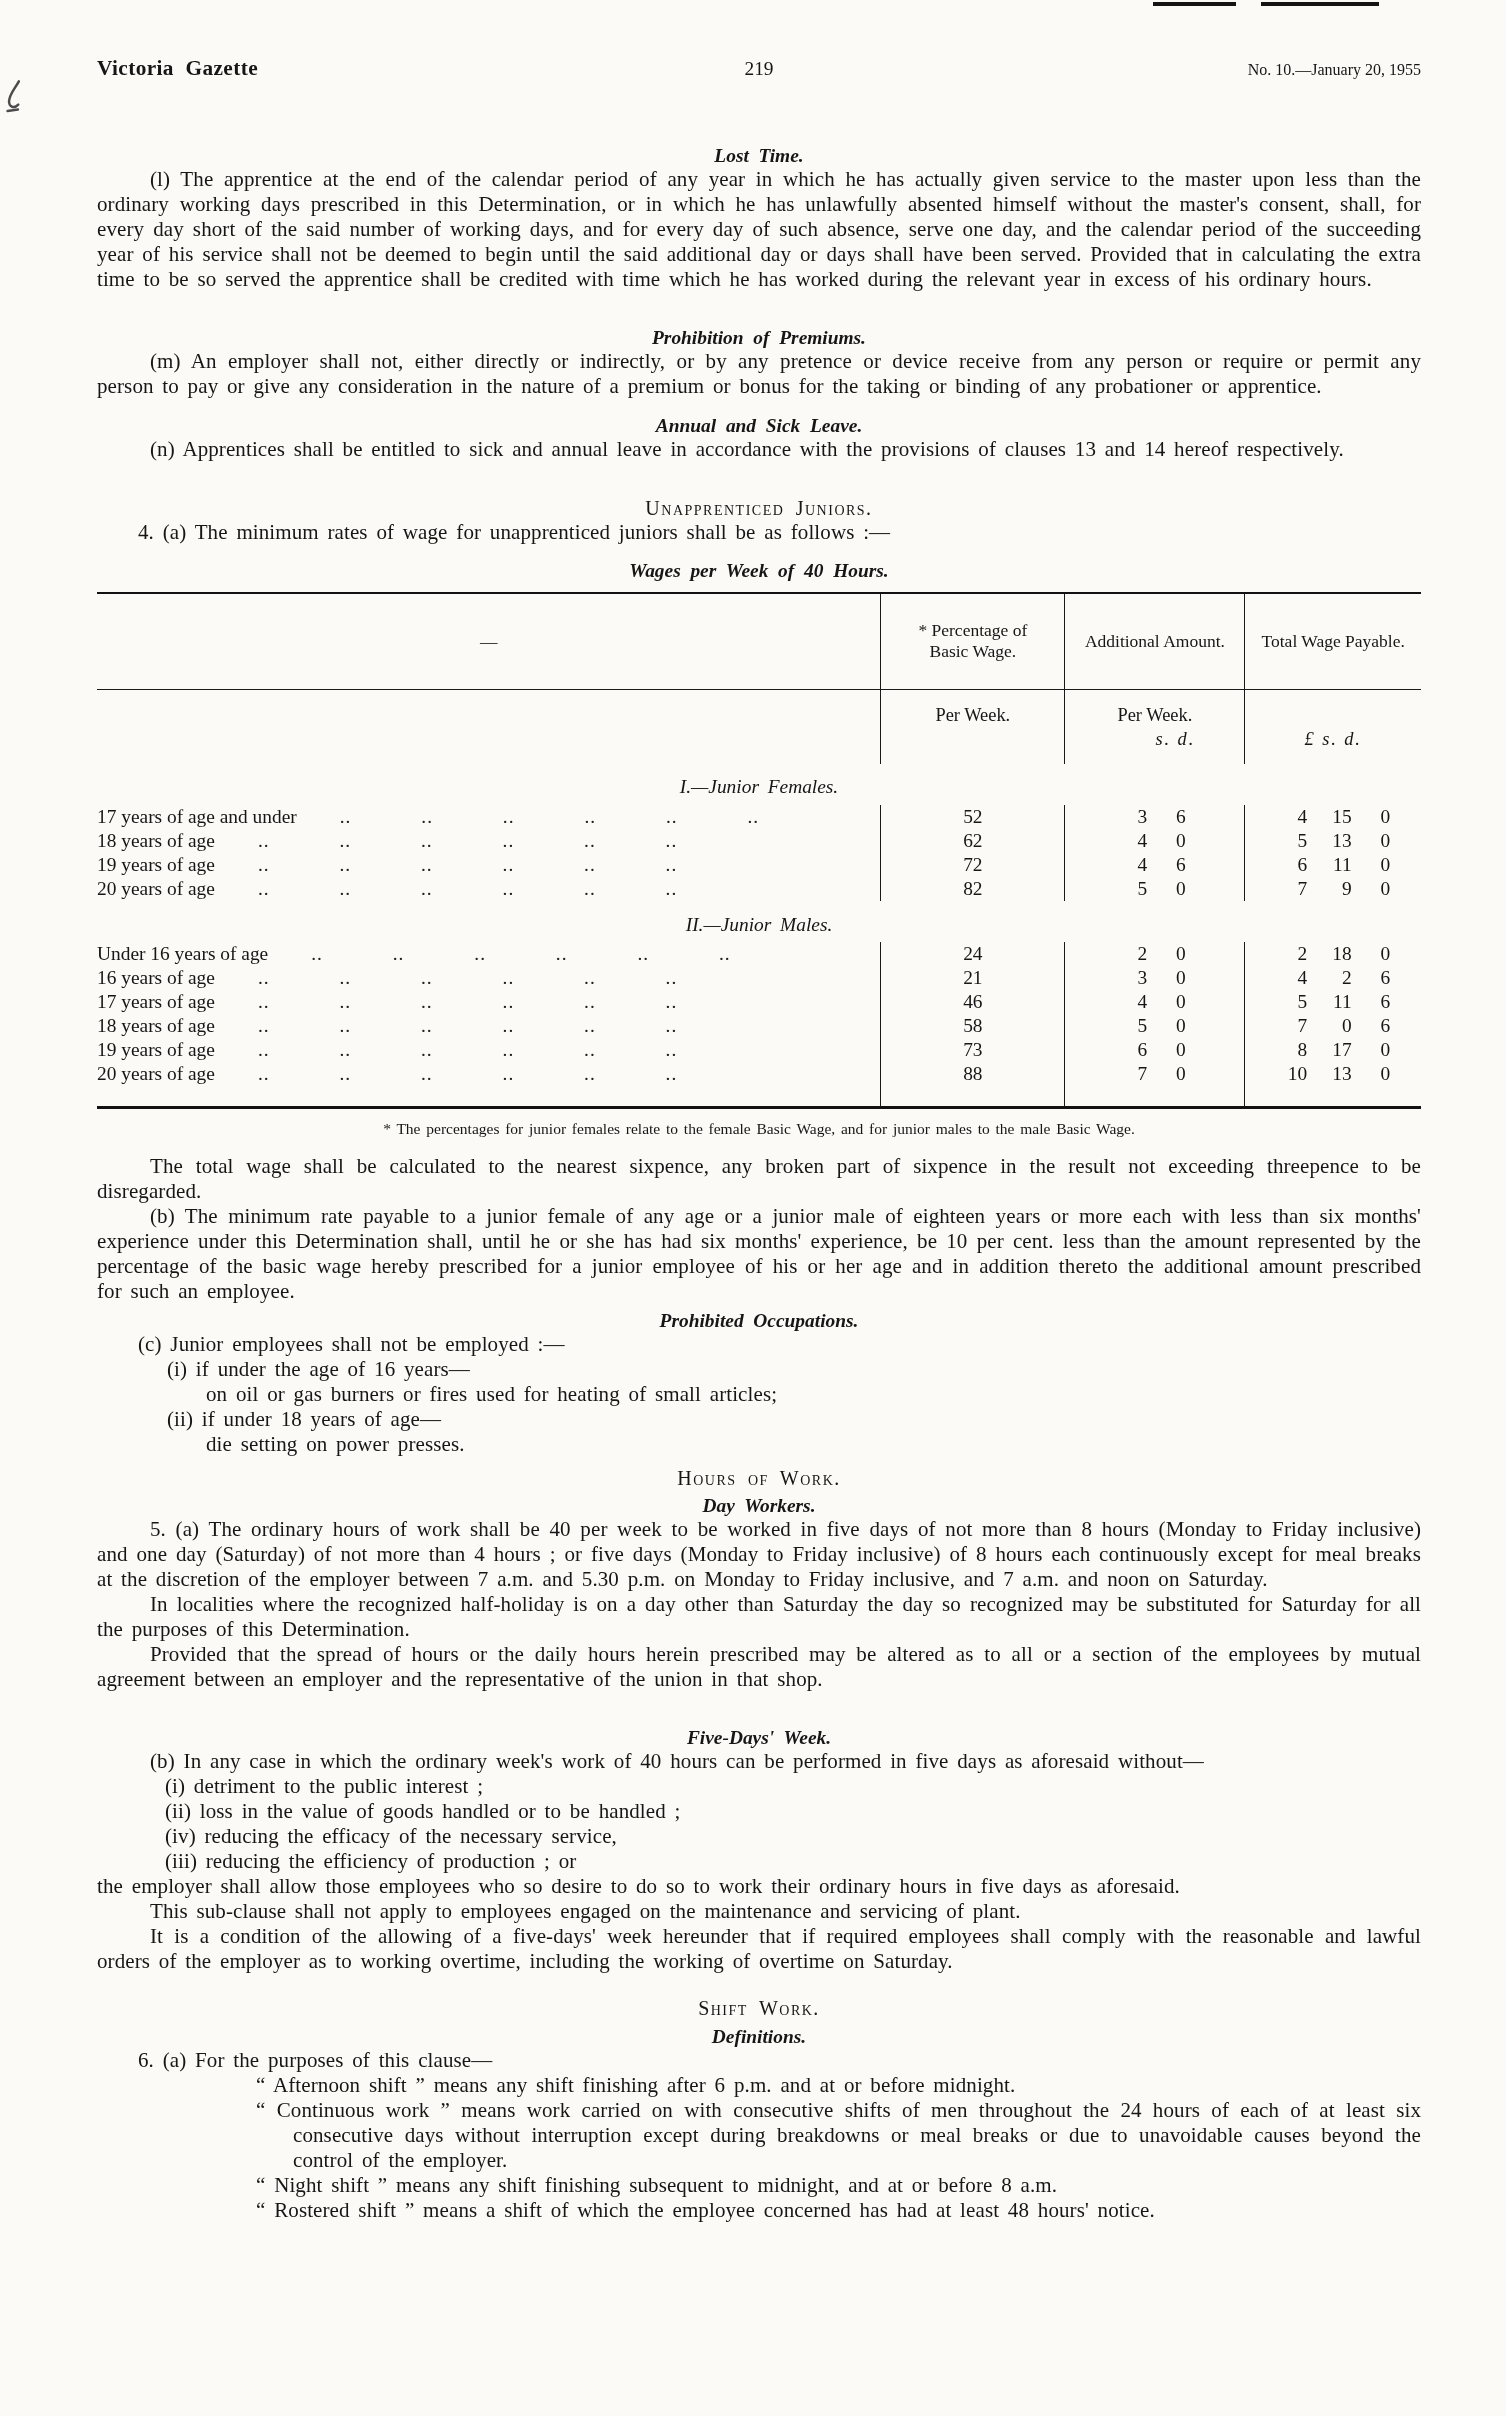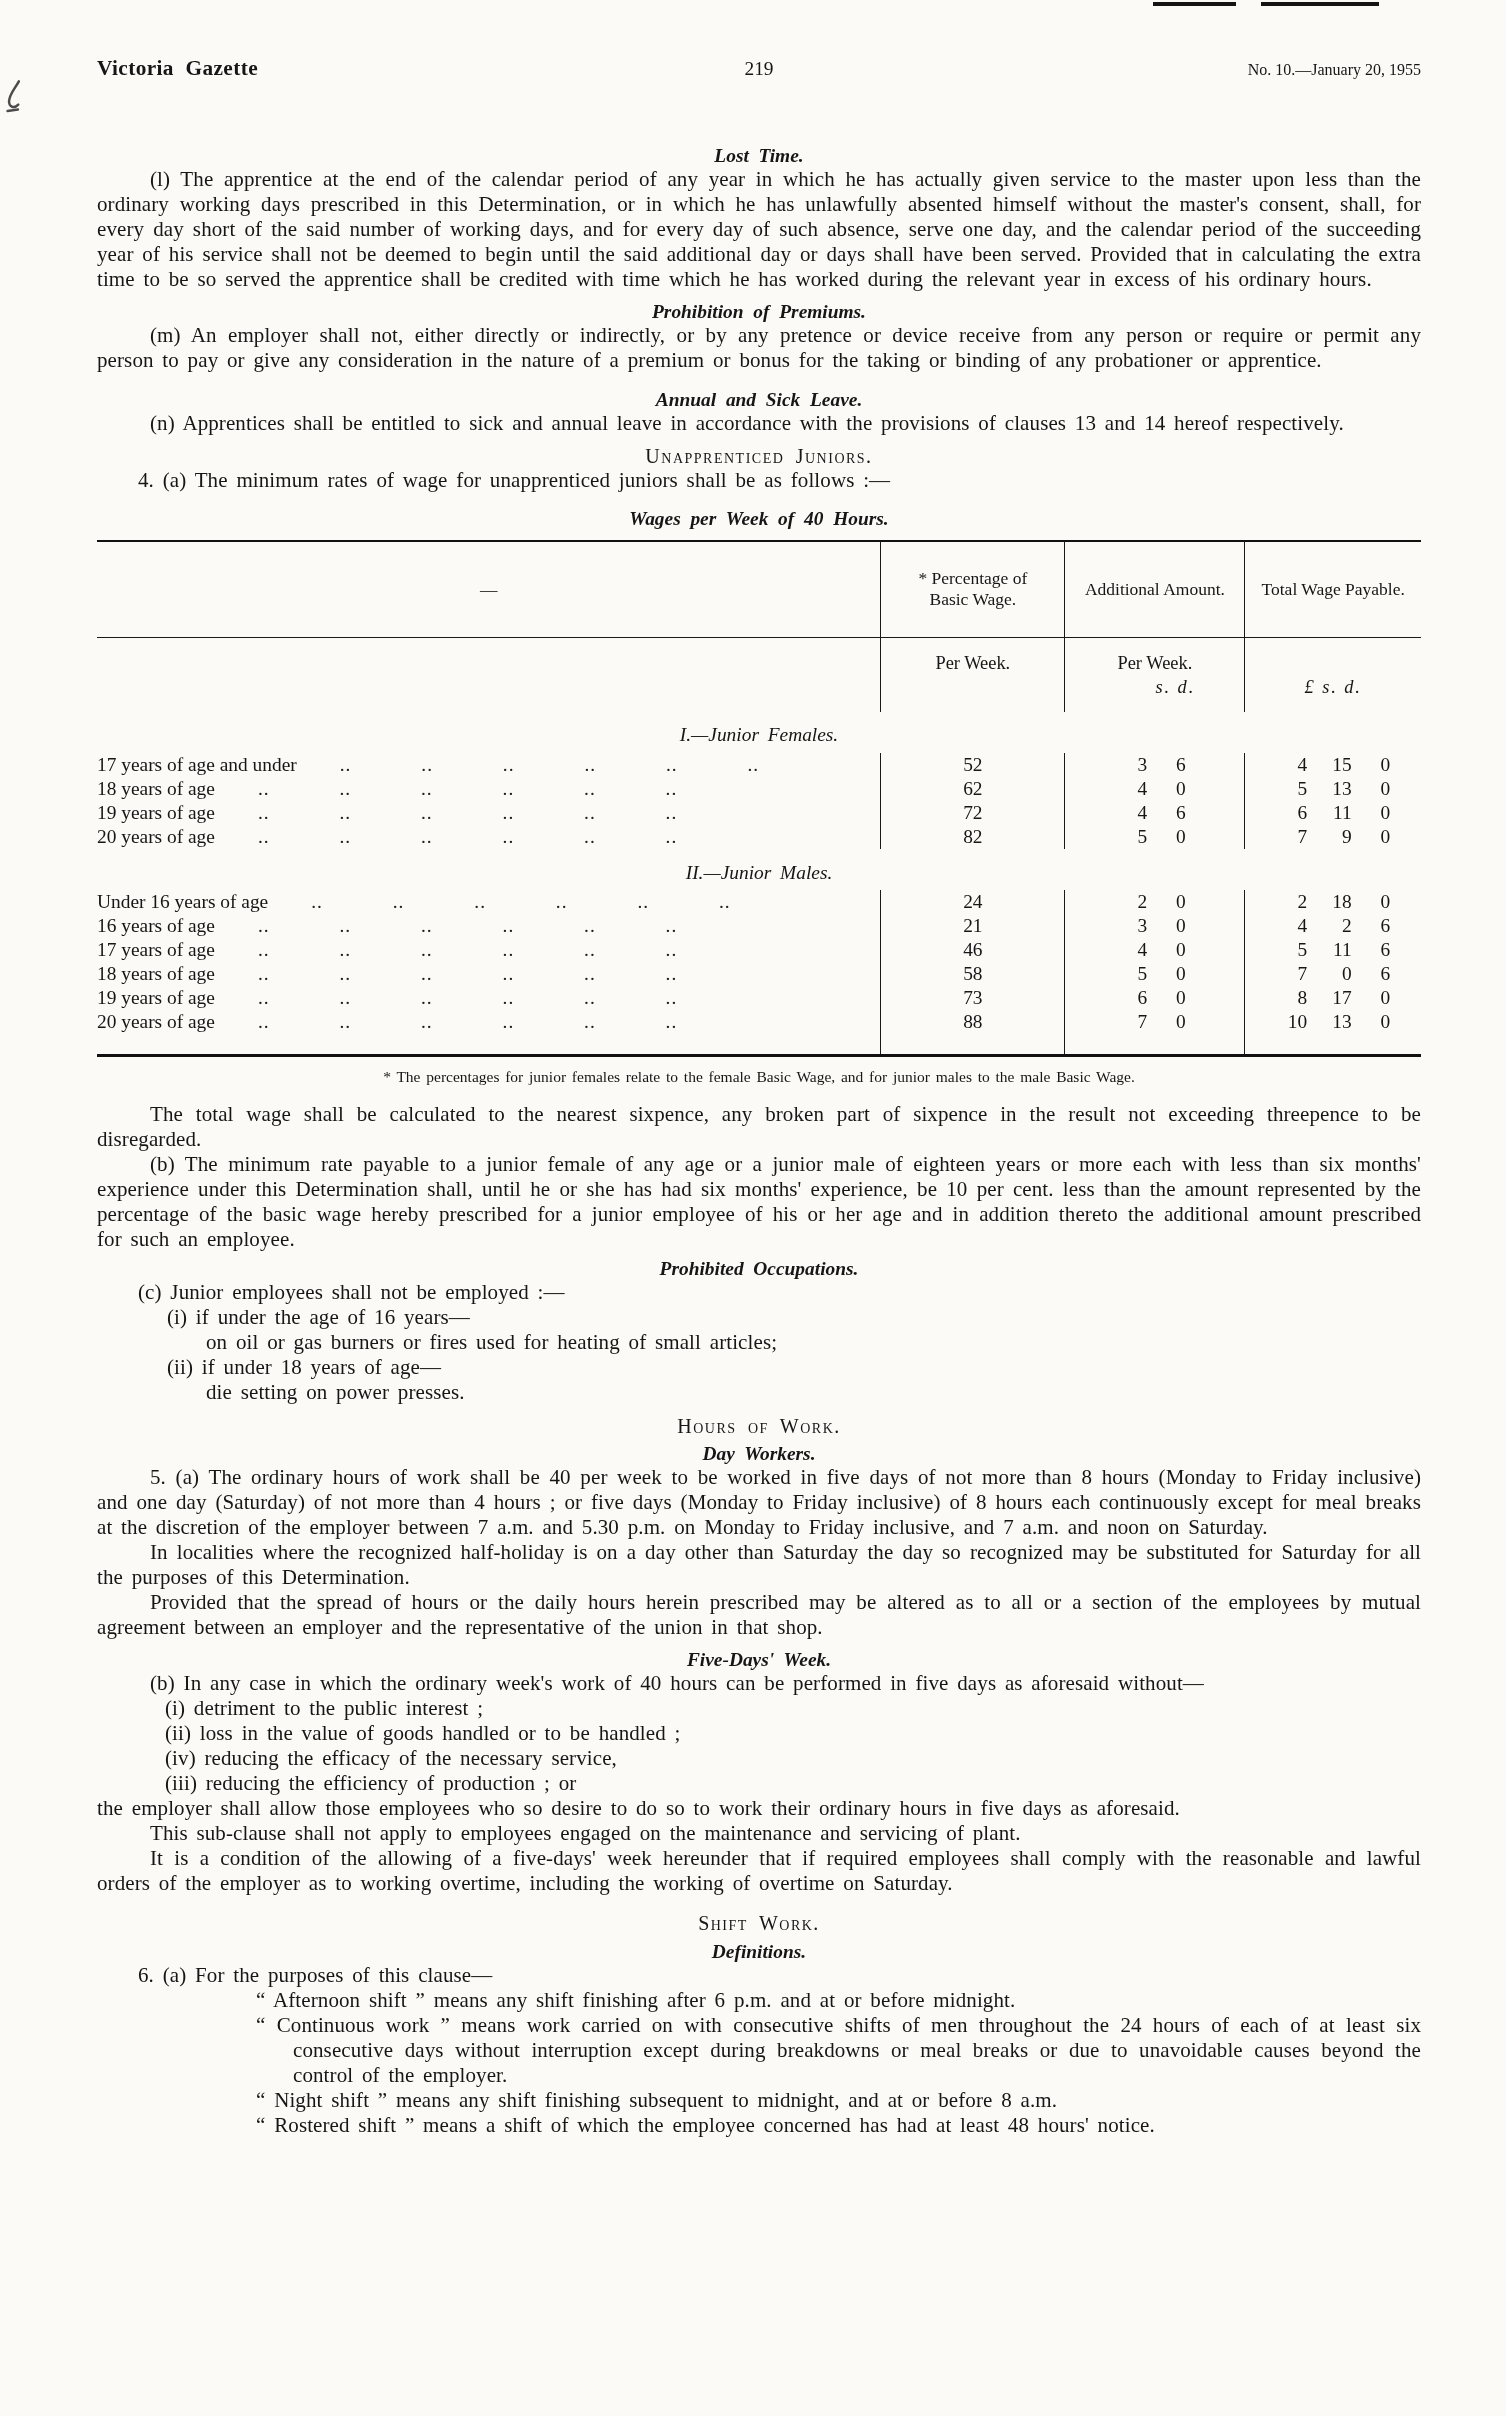--- a/index.html
+++ b/index.html
@@ -17,22 +17,22 @@
   .doc-header .issue{width:33%;text-align:right;font-size:16px;}
 
   
   p.body{margin:0;font-size:21px;line-height:25px;text-align:justify;word-spacing:3.4px;letter-spacing:0.1px;}
   .ind{text-indent:53px;}
   .ind-sm{text-indent:41px;}
   .noj{text-align:left;}
   .h-it{margin:0;font-size:19.4px;font-style:italic;text-align:center;font-weight:bold;word-spacing:4.9px;}
   .h-sc{margin:0;font-size:20px;font-variant:small-caps;letter-spacing:1.5px;word-spacing:4.9px;text-align:center;font-weight:normal;}
   .mt6{margin-top:5.8px}.mt8{margin-top:7.8px}.mt10{margin-top:9.7px}.mt12{margin-top:11.6px}
-  .mt14{margin-top:13.6px}.mt16{margin-top:15.5px}.mt18{margin-top:6px}.mt20{margin-top:9px}
-  .mt24{margin-top:16px}.mt66{margin-top:64px}
+  .mt14{margin-top:13.6px}.mt16{margin-top:15.5px}.mt18{margin-top:6px}.mt20{margin-top:35px}
+  .mt24{margin-top:23px}.mt66{margin-top:64px}
 
   .sub1{padding-left:70px;text-align:left;}
   .sub2{padding-left:109px;text-align:left;}
   .itm{padding-left:68px;text-align:left;}
   .def{padding-left:196px;text-indent:-37px;}
 
   
   table.wage{width:100%;border-collapse:collapse;margin-top:9.7px;
     border-top:2.9px solid #121212;border-bottom:3.4px solid #121212;table-layout:fixed;}
   table.wage td{padding:0;}

